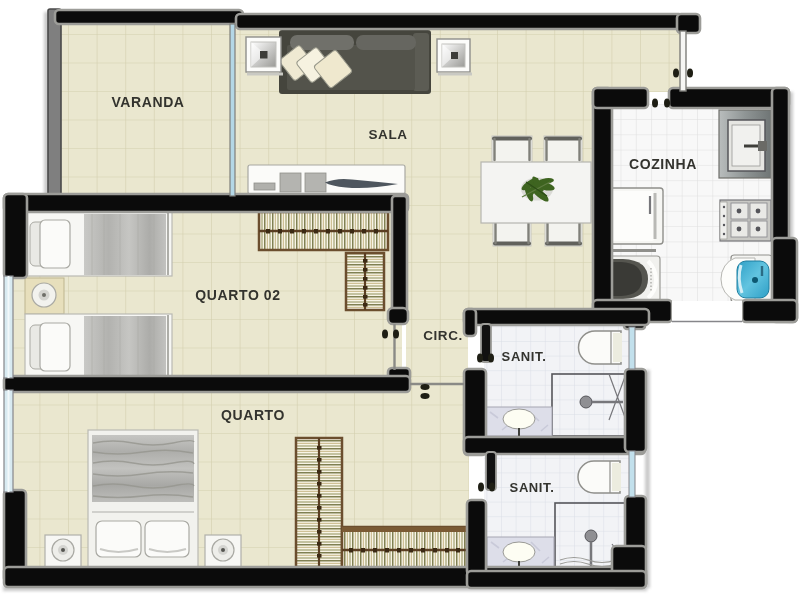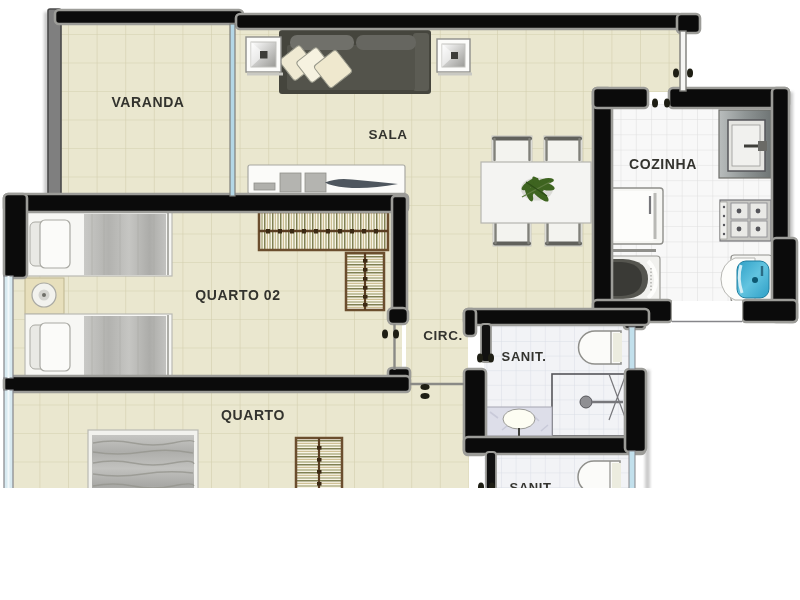--- a/index.html
+++ b/index.html
@@ -1,16 +1,16 @@
 <!DOCTYPE html>
 <html><head>
 <meta charset="utf-8">
 <style>
 html,body{margin:0;padding:0;background:#ffffff;}
-#plan{width:800px;height:488px;position:relative;font-family:"Liberation Sans",sans-serif;}
+#plan{width:800px;height:600px;position:relative;font-family:"Liberation Sans",sans-serif;}
 text{font-family:"Liberation Sans",sans-serif;fill:#33332e;letter-spacing:0.6px;}
 </style>
 </head>
 <body>
 <div id="plan">
 <svg width="800" height="600" viewBox="0 0 800 600" xmlns="http://www.w3.org/2000/svg">
 <defs>
 <pattern id="beige" width="28.6" height="28.5" patternUnits="userSpaceOnUse" x="10.8" y="5.5">
   <rect width="28.6" height="28.5" fill="#eae7cf"></rect>
   <path d="M0,0 H28.6 M0,0 V28.5" stroke="#d3cfae" stroke-width="1.2" fill="none"></path>

